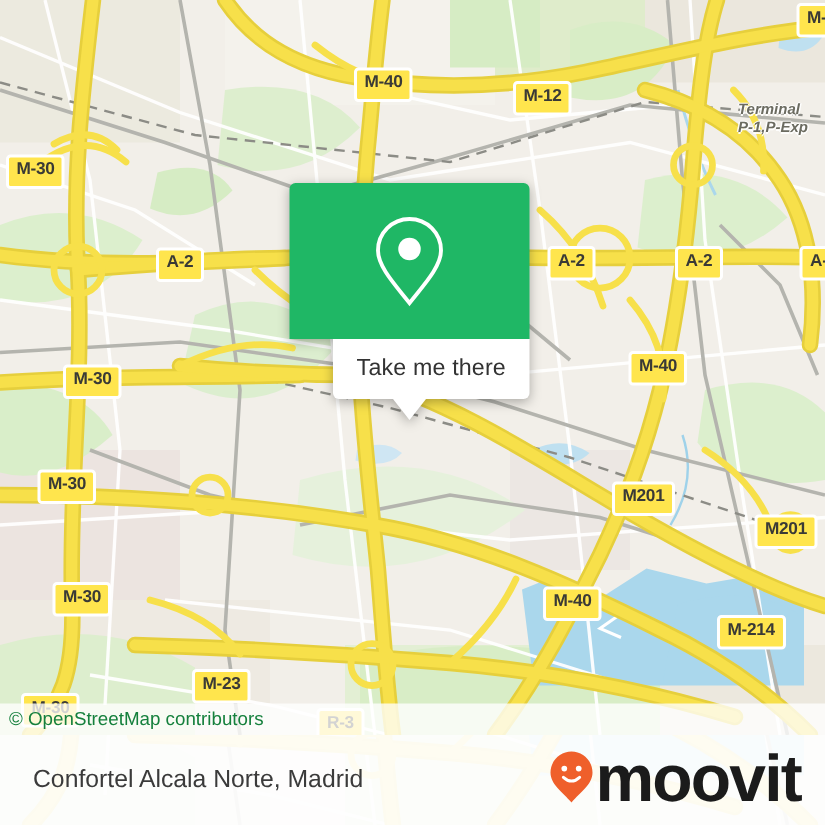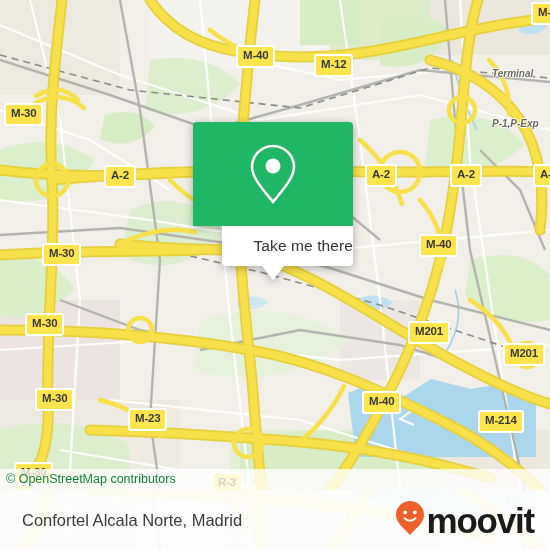--- a/index.html
+++ b/index.html
@@ -67,21 +67,21 @@
     background:#1fb765;
     height:104px;
     border-radius:4px 4px 0 0;
     display:flex;align-items:center;justify-content:center;
   }
   .popup-head svg{display:block;}
   .popup-foot{
     background:#ffffff;
     height:40px;
     border-radius:0 0 4px 4px;
-    display:flex;align-items:center;justify-content:flex-end;margin-left:29px;
+    display:flex;align-items:center;justify-content:center;margin-left:29px;
   }
   .popup-foot span{
     font-size:15.5px;color:#333333;letter-spacing:.1px;
   }
   .popup-tail{
     position:absolute;left:50%;top:144px;margin-left:-11px;
     width:0;height:0;
     border-left:11px solid transparent;
     border-right:11px solid transparent;
     border-top:14px solid #ffffff;
@@ -98,21 +98,21 @@
   }
   .footer-title{
     position:absolute;left:22px;top:50%;transform:translateY(-50%);
     font-size:16.5px;color:#3b3b3b;white-space:nowrap;
   }
   .brand{
     position:absolute;right:16px;top:50%;transform:translateY(-50%);
     display:flex;align-items:center;gap:1px;
   }
   .brand-word{
-    font-size:35px;font-weight:bold;color:#1b1b1b;
+    font-size:44px;font-weight:bold;color:#1b1b1b;
     letter-spacing:-1.2px;line-height:1;
   }
 </style>
 </head>
 <body>
 
 <div id="app">
 
   <div class="map">
 
@@ -241,37 +241,37 @@
     </svg>
 
     <div id="shields">
         <div class="shield" style="left: 4px; top: 103px;">M-30</div>
         <div class="shield" style="left: 42px; top: 243px;">M-30</div>
         <div class="shield" style="left: 25px; top: 313px;">M-30</div>
         <div class="shield" style="left: 35px; top: 388px;">M-30</div>
         <div class="shield" style="left: 14px; top: 462px;">M-30</div>
         <div class="shield" style="left: 104px; top: 165px;">A-2</div>
         <div class="shield" style="left: 236px; top: 45px;">M-40</div>
-        <div class="shield" style="left: 314px; top: 54px;">M-12</div>
+        <div class="shield" style="left: 342px; top: 54px;">M-12</div>
         <div class="shield" style="left: 531px; top: 2px;">M-1</div>
         <div class="shield" style="left: 365px; top: 164px;">A-2</div>
         <div class="shield" style="left: 450px; top: 164px;">A-2</div>
         <div class="shield" style="left: 533px; top: 164px;">A-2</div>
         <div class="shield" style="left: 419px; top: 234px;">M-40</div>
         <div class="shield" style="left: 408px; top: 321px;">M201</div>
         <div class="shield" style="left: 503px; top: 343px;">M201</div>
         <div class="shield" style="left: 362px; top: 391px;">M-40</div>
         <div class="shield" style="left: 478px; top: 410px; text-align: right;">M-214</div>
-        <div class="shield" style="left: 128px; top: 408px;">M-23</div>
+        <div class="shield" style="left: 128px; top: 446px;">M-23</div>
         <div class="shield" style="left: 211px; top: 432px; margin-top: 40px;">R-3</div>
       </div>
 
     <div id="pois">
         <div class="poi-label" style="left: 492px; top: 68px;">Terminal</div>
-        <div class="poi-label" style="left: 492px; top: 80px; margin-top: 38px;">P-1,P-Exp</div>
+        <div class="poi-label" style="left: 492px; top: 80px;">P-1,P-Exp</div>
       </div>
 
     <div class="popup">
       <div class="popup-head">
         <span>
           <svg width="54" height="64" viewBox="0 0 54 64" aria-hidden="true">
             <path d="M27 4 C15.4 4 6 13.4 6 25 C6 36 18 48.5 27 60 C36 48.5 48 36 48 25 C48 13.4 38.6 4 27 4 Z" fill="none" stroke="#ffffff" stroke-width="2.6"></path>
             <circle cx="27" cy="24" r="7.5" fill="#ffffff"></circle>
           </svg>
         </span>

